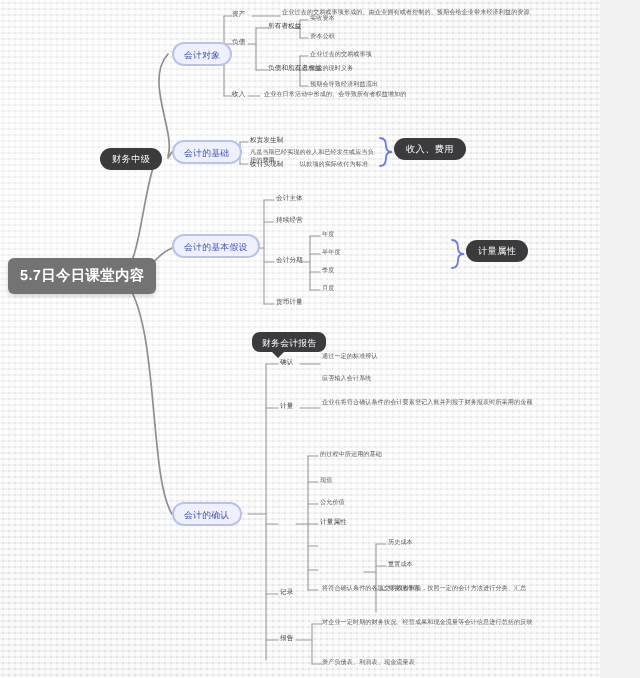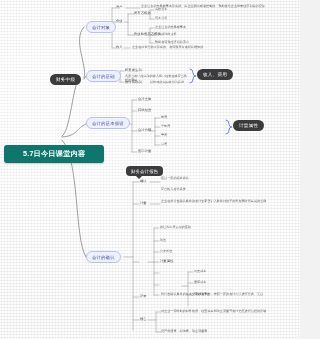--- a/index.html
+++ b/index.html
@@ -20,26 +20,26 @@
       radial-gradient(circle at 20% 30%, rgba(255,255,255,.85), rgba(235,235,235,.3) 60%),
       radial-gradient(circle at 75% 70%, rgba(255,255,255,.7), rgba(232,232,232,.25) 55%);
     background-size:3px 3px,3px 3px,100% 100%,100% 100%;
   }
   svg.edges{position:absolute;inset:0;width:300px;height:339px;pointer-events:none;}
 
   .node{position:absolute;box-sizing:border-box;white-space:nowrap;}
 
   
   .root{
-    left:4px;top:145px;
-    background:#0f766e;
+    left:4px;top:129px;
+    background:#737373;
     color:#ffffff;
     font-size:7.2px;
     font-weight:bold;
-    padding:4px 19px;
+    padding:4px 6px;
     border-radius:3px;
     letter-spacing:.2px;
     box-shadow:0 1px 2px rgba(0,0,0,.18);
   }
   
   .pill-dark{
     background:#3b3b3d;
     color:#ffffff;
     font-size:4.6px;
     padding:3px 6px;

